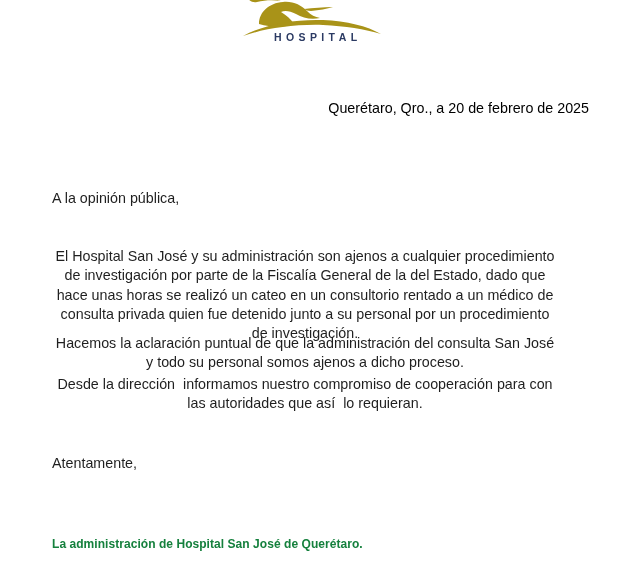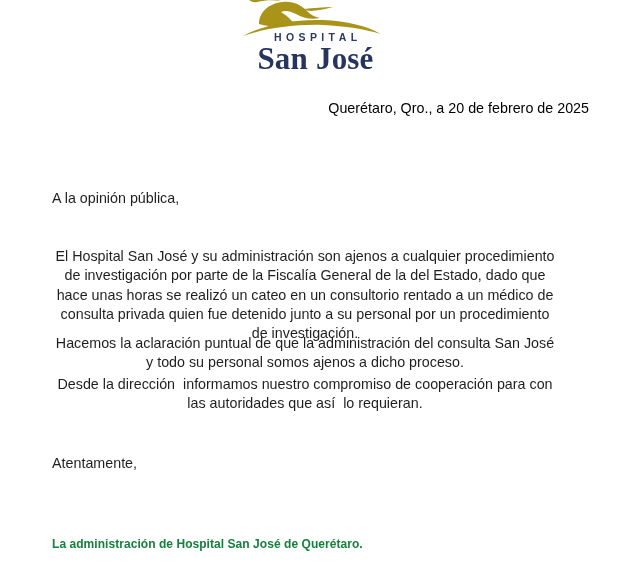--- a/index.html
+++ b/index.html
@@ -116,21 +116,20 @@
 <div class="page">
 
   <div class="logo-block">
     <svg class="logo-mark" viewBox="0 0 150 44" aria-hidden="true">
       <path d="M6 2 C18 1 30 2 40 5 C33 4 24 4 16 6 C12 7 9 5 6 2 Z" fill="#a99318"></path>
       <path d="M18 28 C18 16 28 7 42 6 C52 5 60 9 66 15 C70 19 74 21 79 22 C70 24 62 22 55 18 C49 15 44 14 40 16 C45 19 50 23 53 28 C44 31 32 32 18 28 Z" fill="#a99318"></path>
       <path d="M63 13 C72 12 82 11 92 11 C86 13 78 14 70 15 C67 15 65 14 63 13 Z" fill="#a99318"></path>
       <path d="M2 40 C22 29 52 23 82 24 C106 25 126 30 140 38 C124 33 104 30 82 29 C52 28 22 33 2 40 Z" fill="#a99318"></path>
     </svg>
     <div class="logo-hospital">HOSPITAL</div>
-    <div class="logo-name">San José</div>
   </div>
 
   <div class="date-line">Querétaro, Qro., a 20 de febrero de 2025</div>
 
   <div class="salutation">A la opinión pública,</div>
 
   <div class="para para-1">El Hospital San José y su administración son ajenos a cualquier procedimiento de investigación por parte de la Fiscalía General de la del Estado, dado que hace unas horas se realizó un cateo en un consultorio rentado a un médico de consulta privada quien fue detenido junto a su personal por un procedimiento de investigación.</div>
   <div class="para para-2">Hacemos la aclaración puntual de que la administración del consulta San José y todo su personal somos ajenos a dicho proceso.</div>
   <div class="para para-3">Desde la dirección  informamos nuestro compromiso de cooperación para con las autoridades que así  lo requieran.</div>
 

